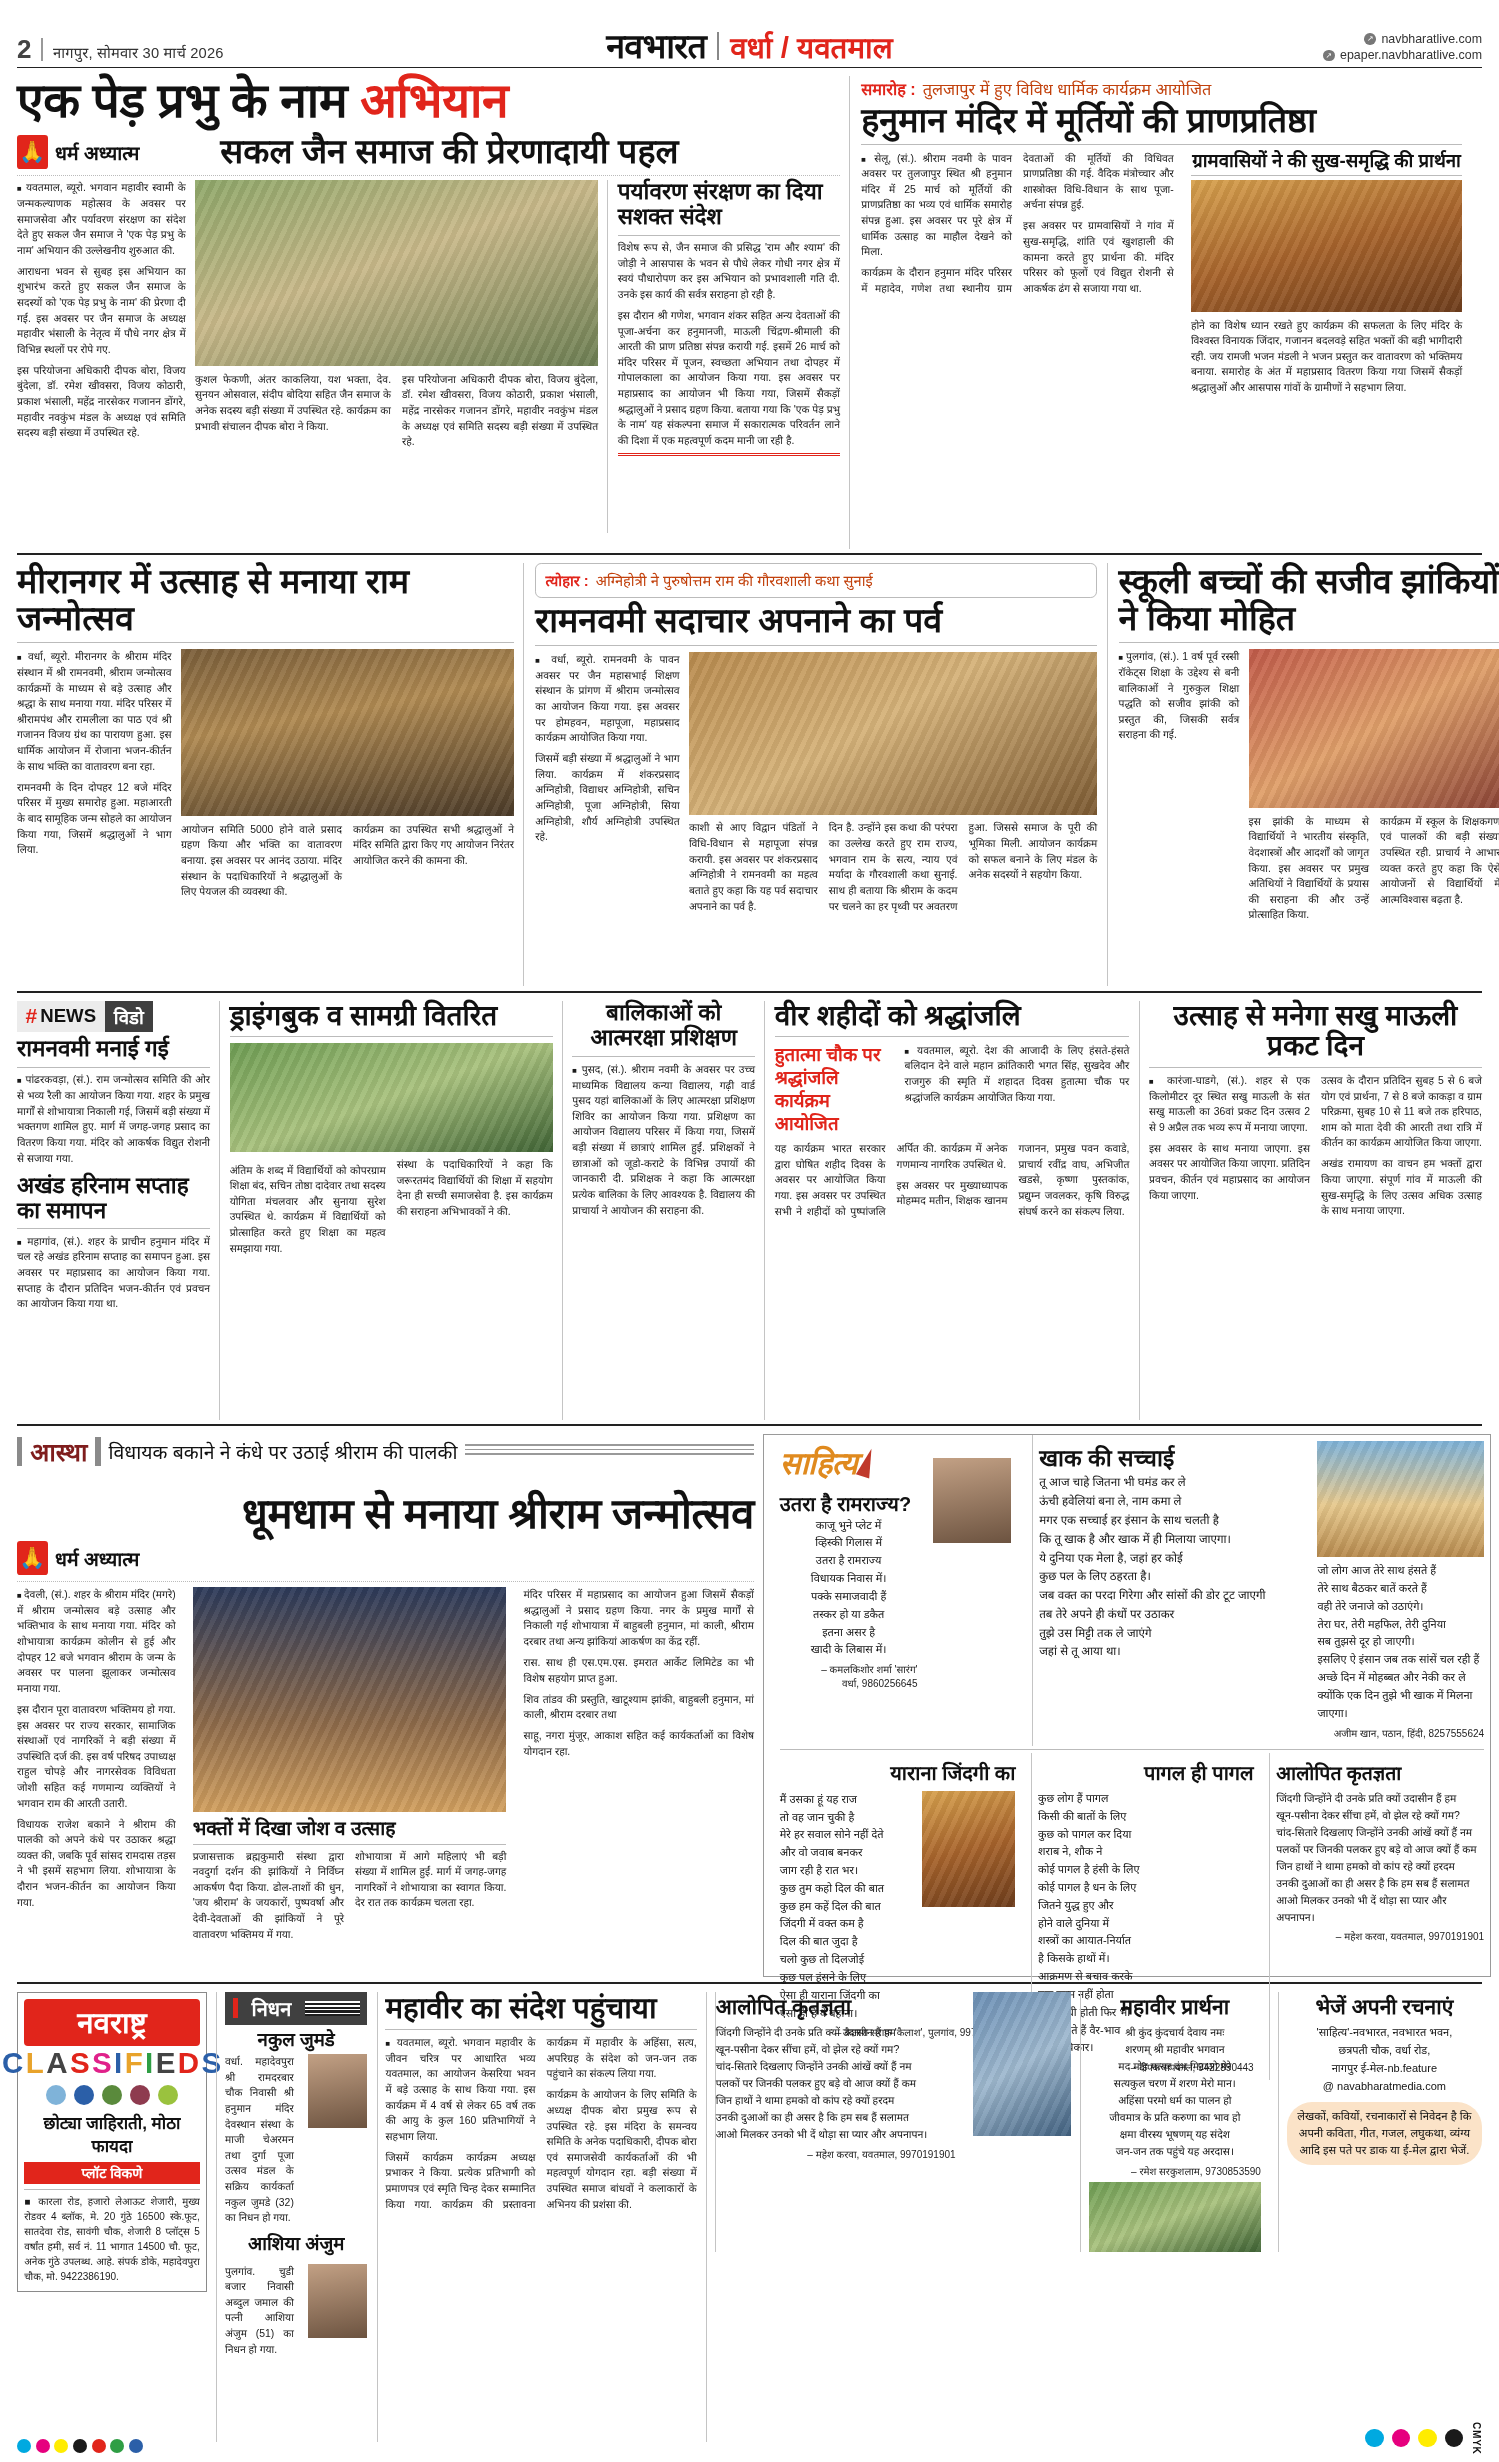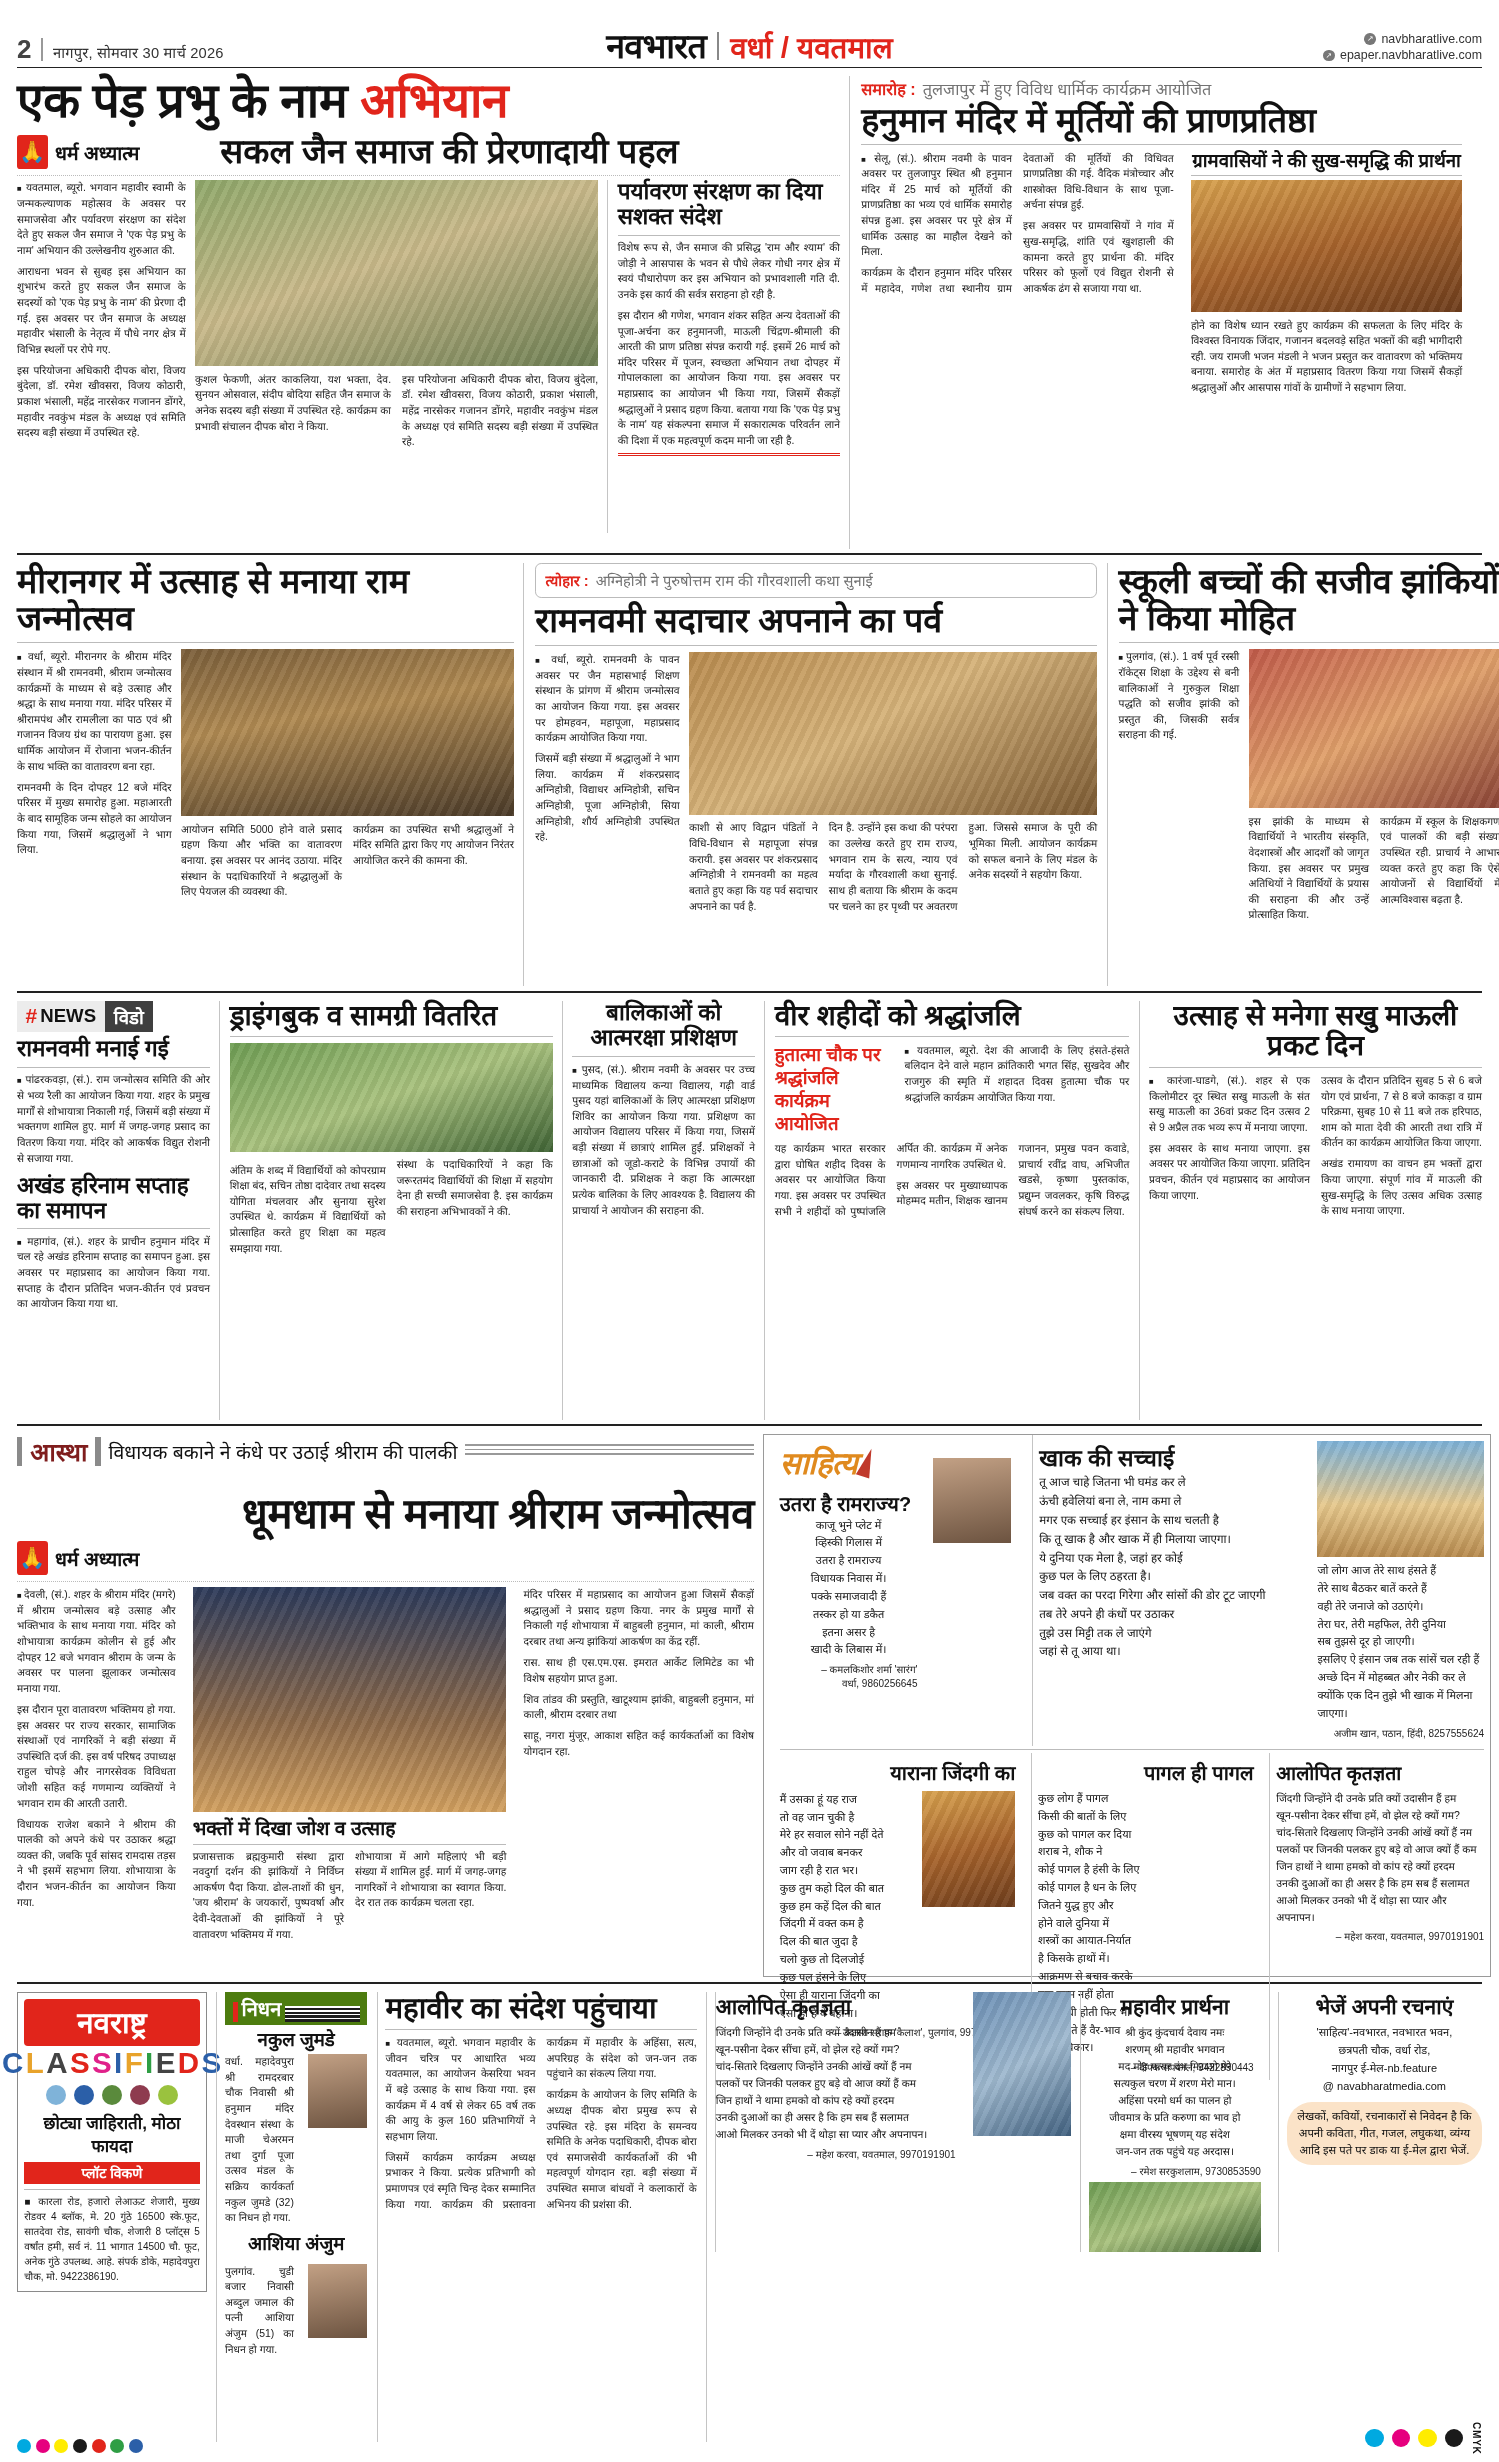--- a/index.html
+++ b/index.html
@@ -23,21 +23,21 @@
   .brand-bar { width: 2.3px; height: 28px; background: #888; align-self: center; }
   .edition { font-size: 29.5px; font-weight: 700; color: #e1251b; line-height: .95; }
   .mh-right { width: 33%; display: flex; flex-direction: column; align-items: flex-end; gap: 2.3px; font-size: 12.4px; color: #333; }
   .url-row { display: flex; align-items: center; gap: 5.4px; }
   .globe { width: 11.6px; height: 11.6px; border-radius: 50%; background: #777; display: inline-block; position: relative; }
   .globe::after { content: "↗"; position: absolute; inset: 0; color: #fff; font-size: 7.8px; line-height: 11.6px; text-align: center; }
 
   
   .kicker { display: flex; align-items: center; gap: 7px; font-size: 16.3px; padding: 2.3px 0; }
   .kicker .red { color: #e1251b; font-weight: 700; }
-  .kicker .txt { color: #737373; }
+  .kicker .txt { color: #c2410c; }
   .rulebox { border: 1.2px solid #bbb; border-radius: 6.2px; padding: 3.1px 9.3px 4.7px; }
 
   .hl1 { font-size: 48px; font-weight: 800; line-height: 1.06; letter-spacing: -0.4px; }
   .hl2 { font-size: 34px; font-weight: 800; line-height: 1.07; }
   .hl3 { font-size: 28px; font-weight: 800; line-height: 1.08; }
   .hl4 { font-size: 22.5px; font-weight: 800; line-height: 1.1; }
   .hl5 { font-size: 18.6px; font-weight: 700; line-height: 1.12; }
   .red { color: #e1251b; }
 
   .dharma-badge { display: inline-flex; align-items: center; gap: 7px; }
@@ -86,21 +86,21 @@
 
   .classif { border:1.6px solid #8a8a8a; padding:6.2px; background:#fff; }
   .cl-brand { background:#e1251b; color:#fff; font-size:29.5px; font-weight:800; text-align:center; border-radius:3.9px; padding:1.6px 0 4.7px; }
   .cl-word { display:flex; justify-content:center; gap:1.6px; font-size:29.5px; font-weight:800; letter-spacing:0.8px; }
   .cl-dots { display:flex; justify-content:center; gap:7.8px; padding:4.7px 0; }
   .cl-dot { width:20px; height:20px; border-radius:50%; }
   .cl-tag { text-align:center; font-size:17px; font-weight:700; padding-top:1.6px; }
   .cl-ad { border-top:0.8px solid #bbb; font-size:10px; line-height:1.5; padding-top:4.7px; }
   .cl-sub { background:#e1251b; color:#fff; font-size:14px; font-weight:700; text-align:center; padding:1.6px 0; margin:4.7px 0; }
 
-  .nidhan-tag { background:#4d7c0f; color:#fff; display:flex; align-items:flex-end; gap:4px; padding:3.1px 7.8px; }
+  .nidhan-tag { background:#404040; color:#fff; display:flex; align-items:center; gap:14px; padding:3.1px 7.8px; }
   .nidhan-tag .rb { width:4.7px; height:20px; background:#e1251b; }
   .nidhan-tag .t { font-size:20px; font-weight:800; }
   .nidhan-tag .st { flex:1; height:15.5px; background: repeating-linear-gradient(#fff 0 1.6px, #1d1d1d 1.6px 3.9px); }
 
   .cmyk { position:absolute; right:17px; bottom:7.8px; display:flex; align-items:center; gap:7.8px; }
   .cmyk .d { width:18.6px; height:18.6px; border-radius:50%; }
   .cmyk .lbl { writing-mode: vertical-rl; font-size:10px; font-weight:700; letter-spacing:0.8px; }
   .colorbar { position:absolute; left:17px; bottom:9.3px; display:flex; gap:4.7px; }
   .colorbar i { width:14px; height:14px; border-radius:50%; display:block; }
 

